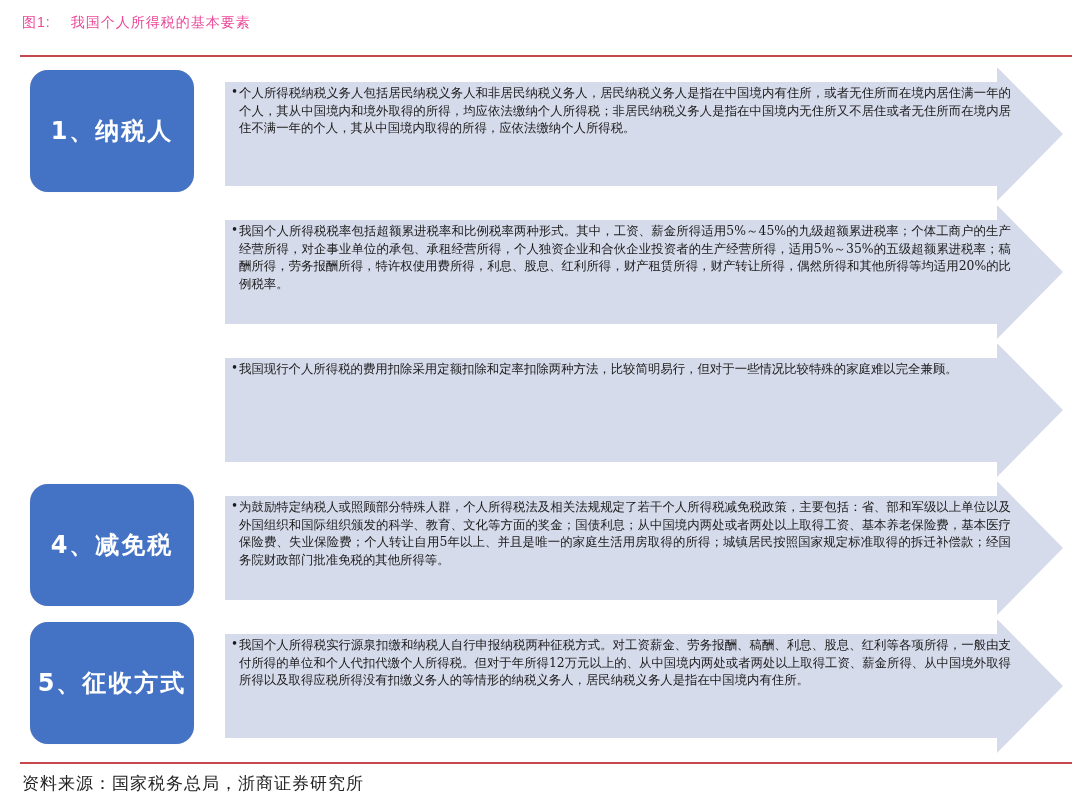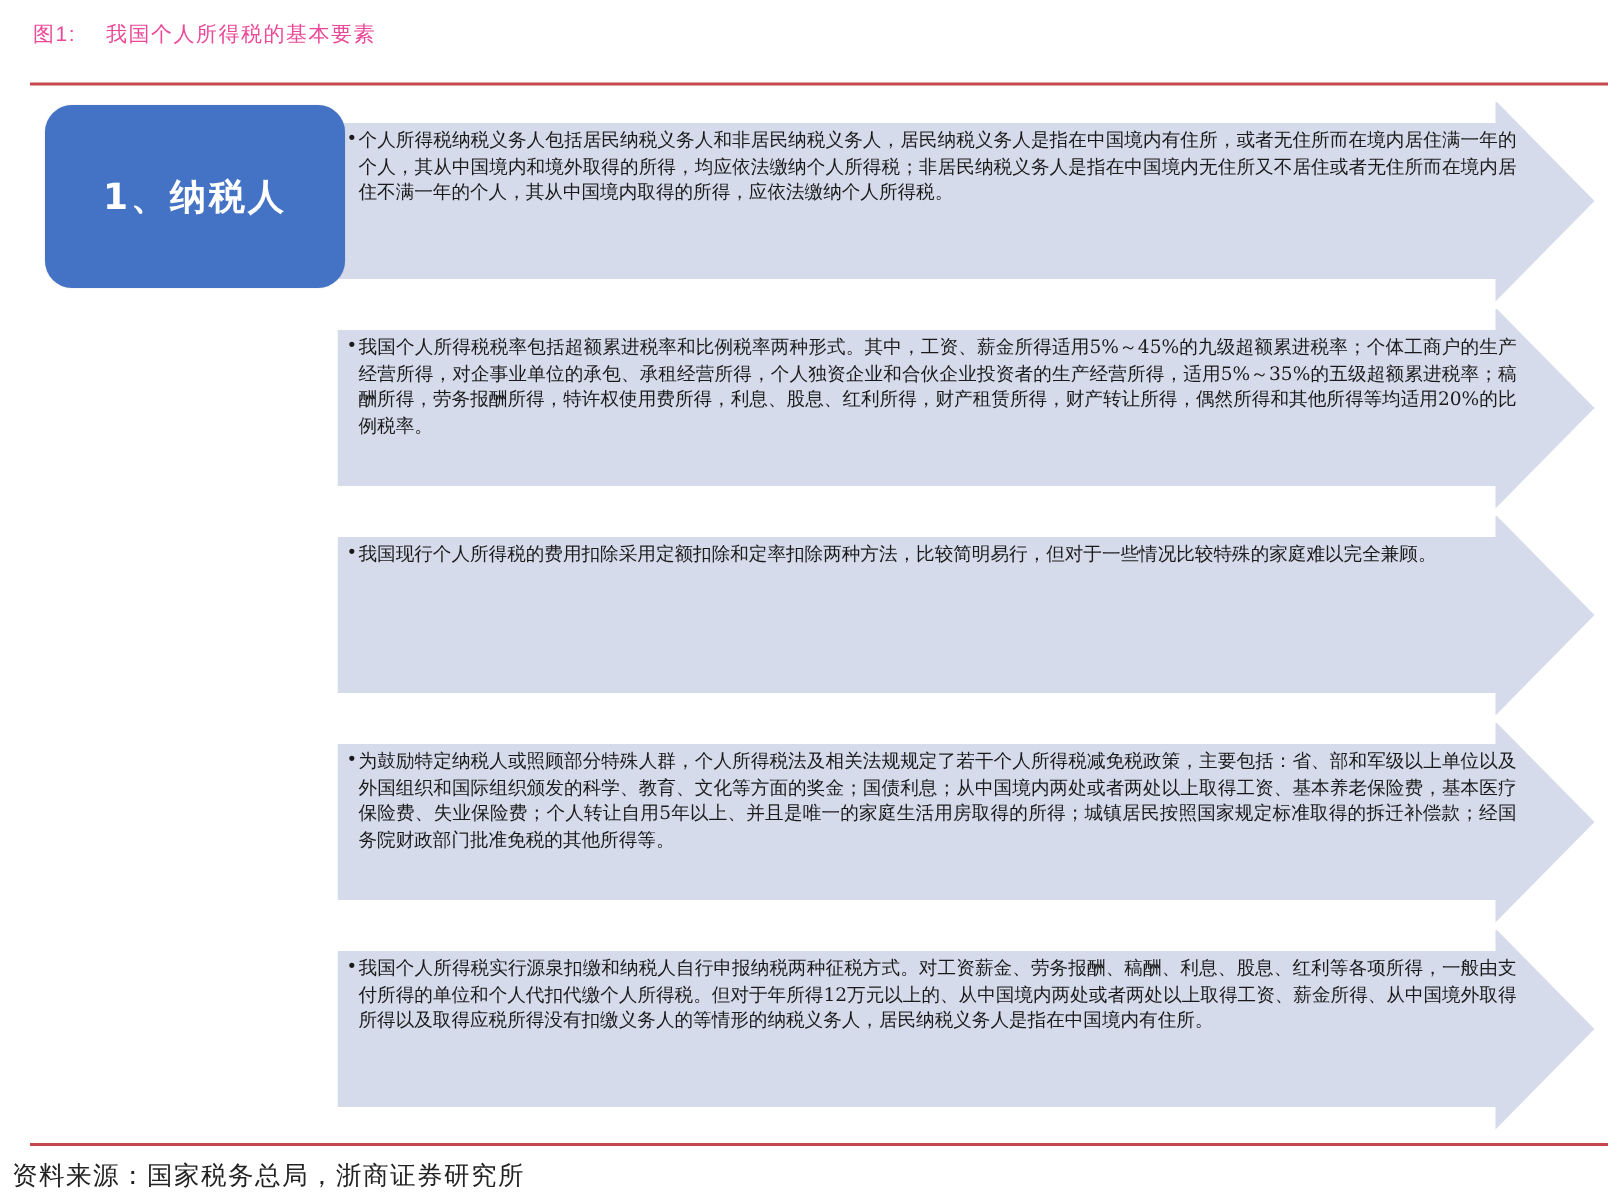--- a/index.html
+++ b/index.html
@@ -4,26 +4,26 @@
 <style>
   html, body { margin:0; padding:0; background:#ffffff; }
   body { width:1080px; height:802px; position:relative; overflow:hidden;
          font-family:"DejaVu Serif","Liberation Serif",serif; }
   .title { position:absolute; left:22px; top:14px; font-size:14px; color:#ec4899;
            font-family:Liberation Sans, sans-serif; letter-spacing:1px; }
   .title .num { margin-right:20px; }
   .rule { position:absolute; left:20px; width:1052px; height:2px; background:#c4484e; }
   .rule.top { top:55px; }
   .rule.bottom { top:762px; }
-  .source { position:absolute; left:8px; top:772px; font-size:17px; color:#222;
+  .source { position:absolute; left:22px; top:772px; font-size:17px; color:#222;
             letter-spacing:1px; }
   .row { position:absolute; left:0; width:1080px; height:124px; }
   .arrow { position:absolute; left:225px; top:0; width:840px; height:124px; }
   .arrow svg { display:block; }
-  .label-box { position:absolute; left:30px; top:2px; width:200px; height:122px;
+  .label-box { position:absolute; left:30px; top:2px; width:164px; height:122px;
                background:#4472c4; border-radius:18px; display:flex; align-items:center;
                justify-content:center; color:#fff; font-size:24px; font-weight:bold;
                font-family:"DejaVu Sans","Liberation Sans",sans-serif; letter-spacing:2px;
                box-shadow:0 0 1px rgba(0,0,0,0.2); }
   .desc { position:absolute; left:231px; top:16px; width:780px; font-size:12.4px;
           line-height:17.6px; color:#1a1a1a; }
   .desc .bullet { position:absolute; left:0; top:0; font-size:12px; }
   .desc .txt { display:block; padding-left:8px; text-align:justify; }
 </style>
 </head>
@@ -72,32 +72,38 @@
     <span class="txt">我国现行个人所得税的费用扣除采用定额扣除和定率扣除两种方法，比较简明易行，但对于一些情况比较特殊的家庭难以完全兼顾。</span>
   </div>
 </div>
 
 <div class="row" style="top:482px;">
   <div class="arrow">
     <svg width="840" height="134" viewBox="0 0 840 134">
         <polygon points="0,14 772,14 772,-1 838,66 772,133 772,118 0,118" fill="#d6dbeb"></polygon>
       </svg>
   </div>
+  <div class="label-box">
+    <span>4、减免税</span>
+  </div>
   <div class="desc">
     <span class="bullet">•</span>
     <span class="txt">为鼓励特定纳税人或照顾部分特殊人群，个人所得税法及相关法规规定了若干个人所得税减免税政策，主要包括：省、部和军级以上单位以及外国组织和国际组织颁发的科学、教育、文化等方面的奖金；国债利息；从中国境内两处或者两处以上取得工资、基本养老保险费，基本医疗保险费、失业保险费；个人转让自用5年以上、并且是唯一的家庭生活用房取得的所得；城镇居民按照国家规定标准取得的拆迁补偿款；经国务院财政部门批准免税的其他所得等。</span>
   </div>
 </div>
 
 <div class="row" style="top:620px;">
   <div class="arrow">
     <svg width="840" height="134" viewBox="0 0 840 134">
         <polygon points="0,14 772,14 772,-1 838,66 772,133 772,118 0,118" fill="#d6dbeb"></polygon>
       </svg>
   </div>
+  <div class="label-box">
+    <span>5、征收方式</span>
+  </div>
   <div class="desc">
     <span class="bullet">•</span>
     <span class="txt">我国个人所得税实行源泉扣缴和纳税人自行申报纳税两种征税方式。对工资薪金、劳务报酬、稿酬、利息、股息、红利等各项所得，一般由支付所得的单位和个人代扣代缴个人所得税。但对于年所得12万元以上的、从中国境内两处或者两处以上取得工资、薪金所得、从中国境外取得所得以及取得应税所得没有扣缴义务人的等情形的纳税义务人，居民纳税义务人是指在中国境内有住所。</span>
   </div>
 </div>
 
 <div class="rule bottom"></div>
 <div class="source">资料来源：国家税务总局，浙商证券研究所</div>
 
 </body></html>

